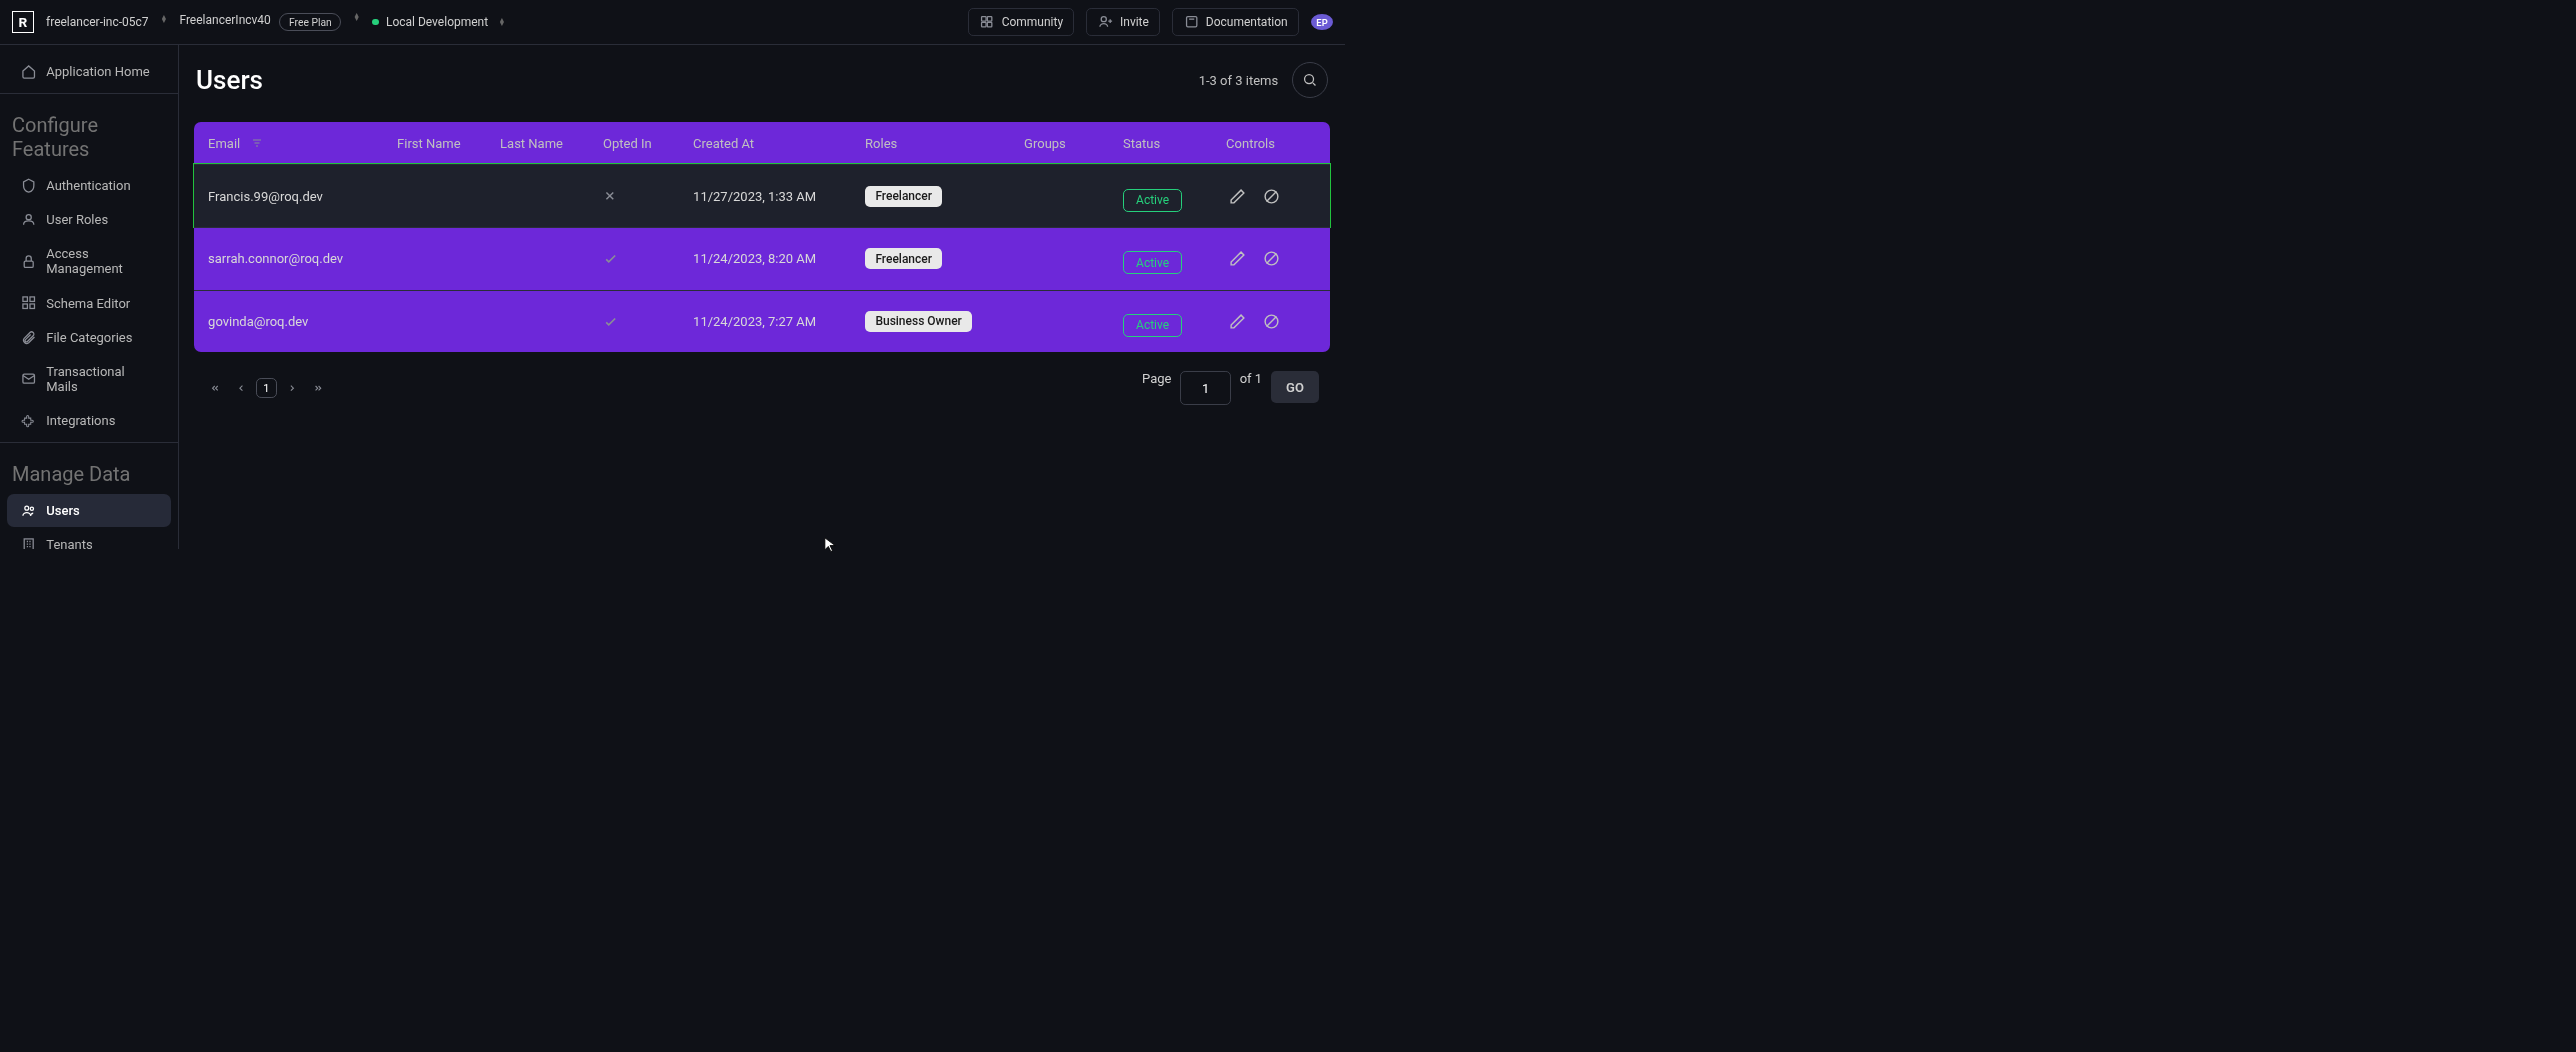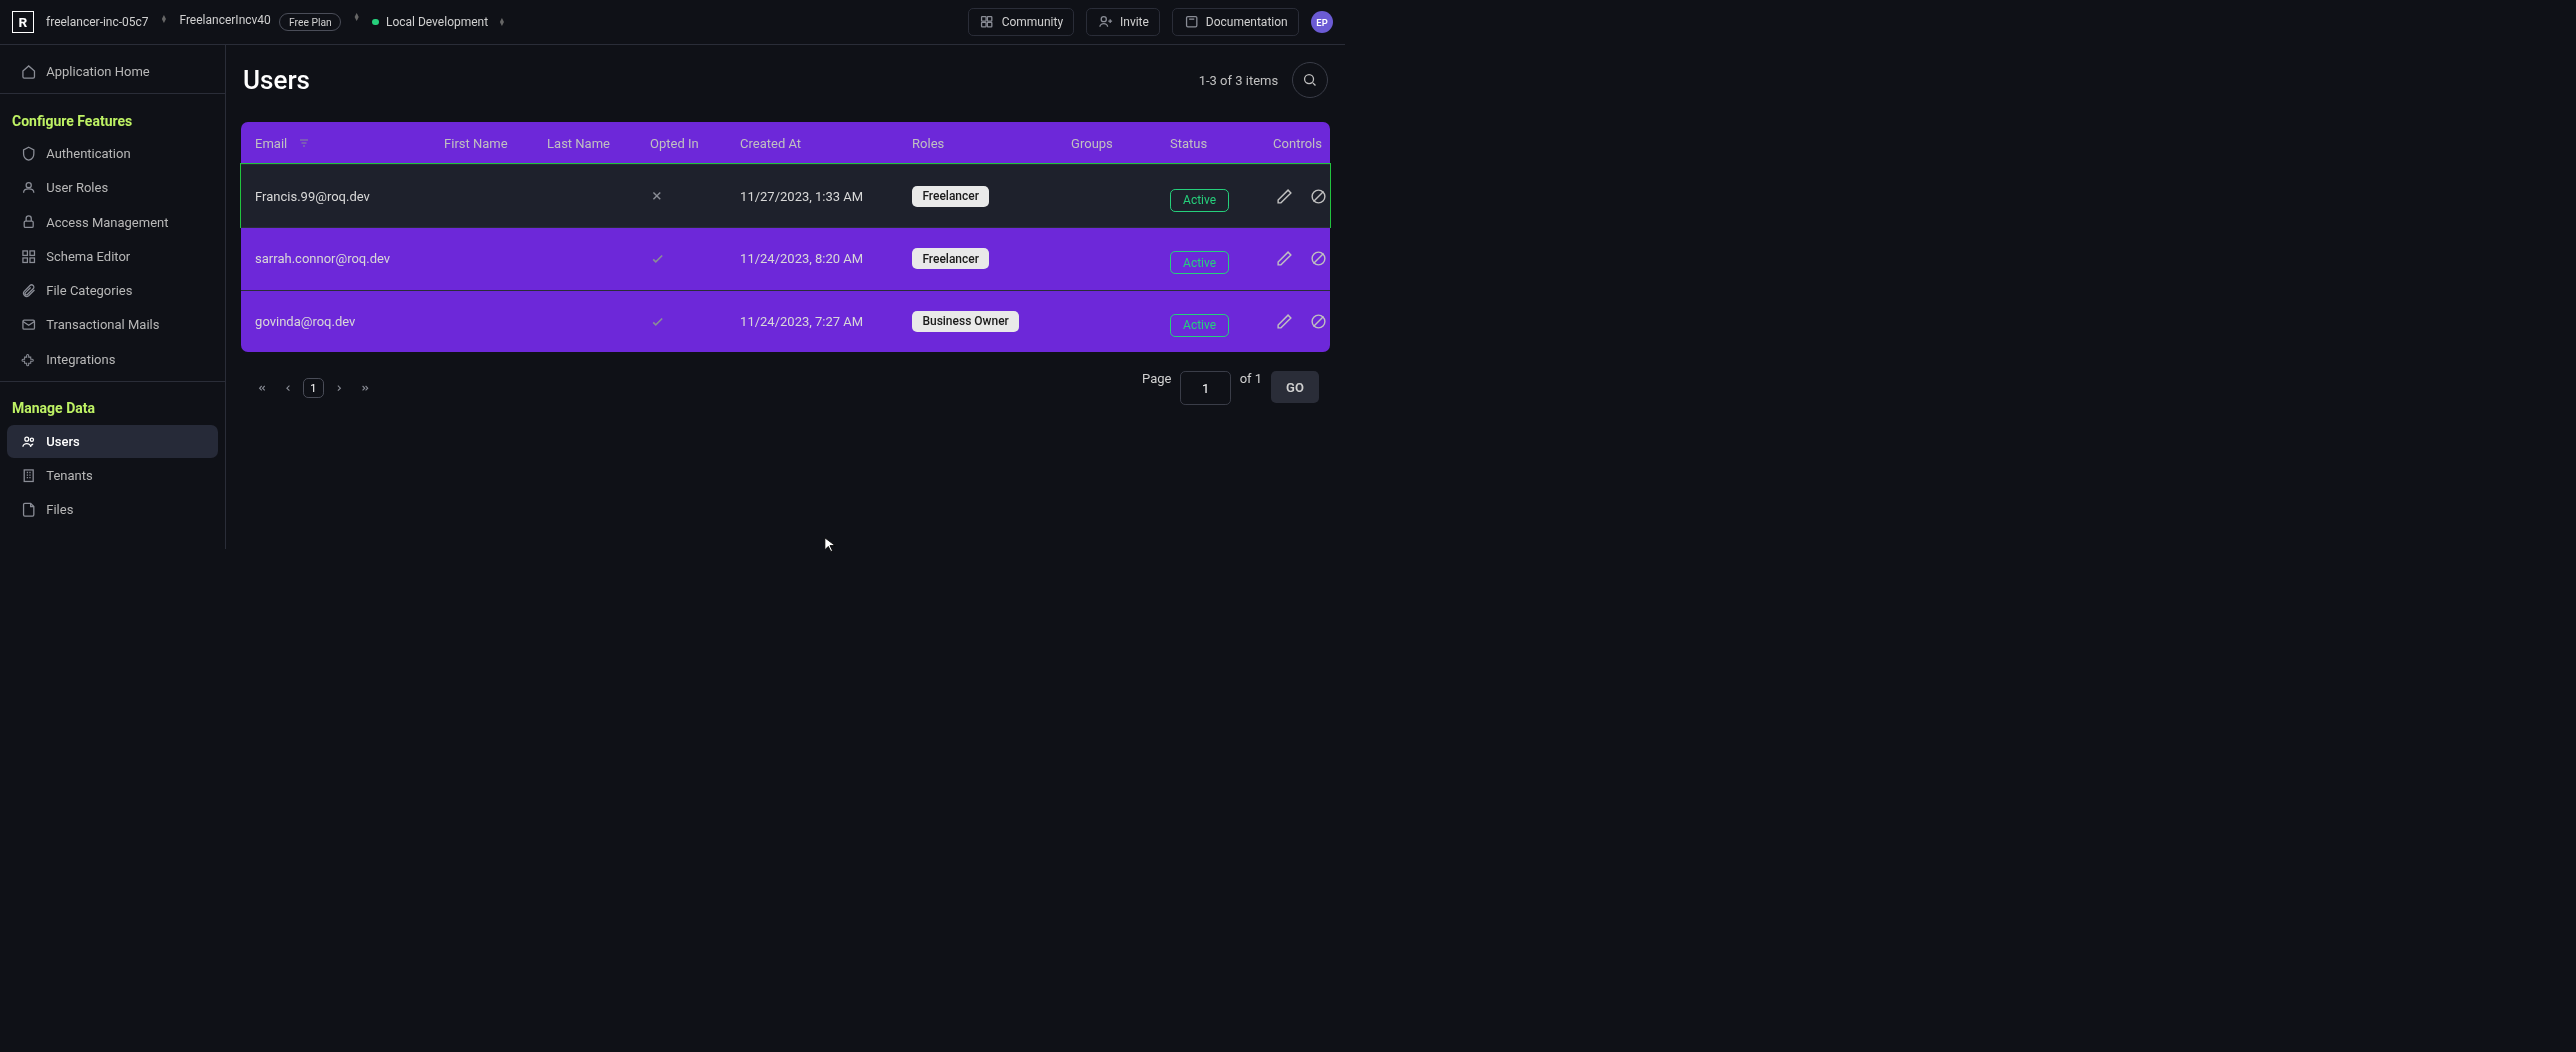--- a/index.html
+++ b/index.html
@@ -8,28 +8,28 @@
 
 
 .topbar { height: 45px; border-bottom: 0.9px solid #2a2d38; display: flex; align-items: center; padding: 0 12px; gap: 12px; }
 .logo { width: 22px; height: 22px; border: 1.7px solid #fff; display: flex; align-items: center; justify-content: center; font-weight: 700; font-size: 13.7px; color: #fff; }
 .crumb { display: flex; align-items: flex-start; gap: 8.6px; color: #d0d0d0; font-size: 12px; }
 .plan-badge { border: 0.9px solid #4a4d58; border-radius: 9px; padding: 1.7px 8.6px; font-size: 10.3px; color: #d0d0d0; }
 .env { display: flex; align-items: center; gap: 6.9px; text-align: center; }
 .env-dot { width: 6.9px; height: 6.9px; border-radius: 50%; background: #26d07c; }
 .topbar-spacer { flex: 1; }
 .topbar-btn { display: flex; align-items: center; gap: 6.9px; border: 0.9px solid #2a2d38; border-radius: 5.1px; padding: 5.1px 10.3px; font-size: 12px; color: #d0d0d0; cursor: pointer; }
-.avatar { width: 22px; height: 22px; border-radius: 50%; background: #6b5bd4; display:flex; align-items:center; justify-content:center; font-size:9.4px; color:#fff; font-weight:600;}
+.avatar { width: 22px; height: 16px; border-radius: 50%; background: #6b5bd4; display:flex; align-items:center; justify-content:center; font-size:9.4px; color:#fff; font-weight:600;}
 
 
 .body { flex: 1; display: flex; overflow: hidden;}
-.sidebar { width: 226px; border-right: 0.9px solid #2a2d38; padding-top: 8.6px; }
+.sidebar { width: 179px; border-right: 0.9px solid #2a2d38; padding-top: 8.6px; }
 .side-item { display: flex; align-items: center; gap: 10.3px; padding: 8.6px 13.7px; color: #b8b8b8; font-size: 13px; cursor: pointer; border-radius: 6.9px; margin: 1.7px 6.9px;}
 .side-item.active { background: #262a38; color: #fff; font-weight:500;}
-.side-section { padding: 13.7px 12px 6.9px; color: #bef264; font-size: 14px; font-weight: 700; }
+.side-section { padding: 13.7px 12px 6.9px; color: #737373; font-size: 20px; font-weight: 400; }
 .side-icon { width: 15.4px; height: 15.4px; color:#8a8d96; flex-shrink:0;}
 
 
 .main { flex: 1; padding: 17px 15.4px; overflow:auto;}
 .page-head { display: flex; align-items: center; justify-content: space-between; margin-bottom: 24px; padding: 0 1.7px;}
 .page-title { font-size: 26px; font-weight: 500; color: #fff;}
 .page-head-right { display:flex; align-items:center; gap:13.7px;}
 .item-count { color:#c0c0c0; font-size:13px;}
 .search-circle { width:36px; height:36px; border:0.9px solid #3a3d48; border-radius:50%; display:flex; align-items:center; justify-content:center; cursor:pointer;}
 

